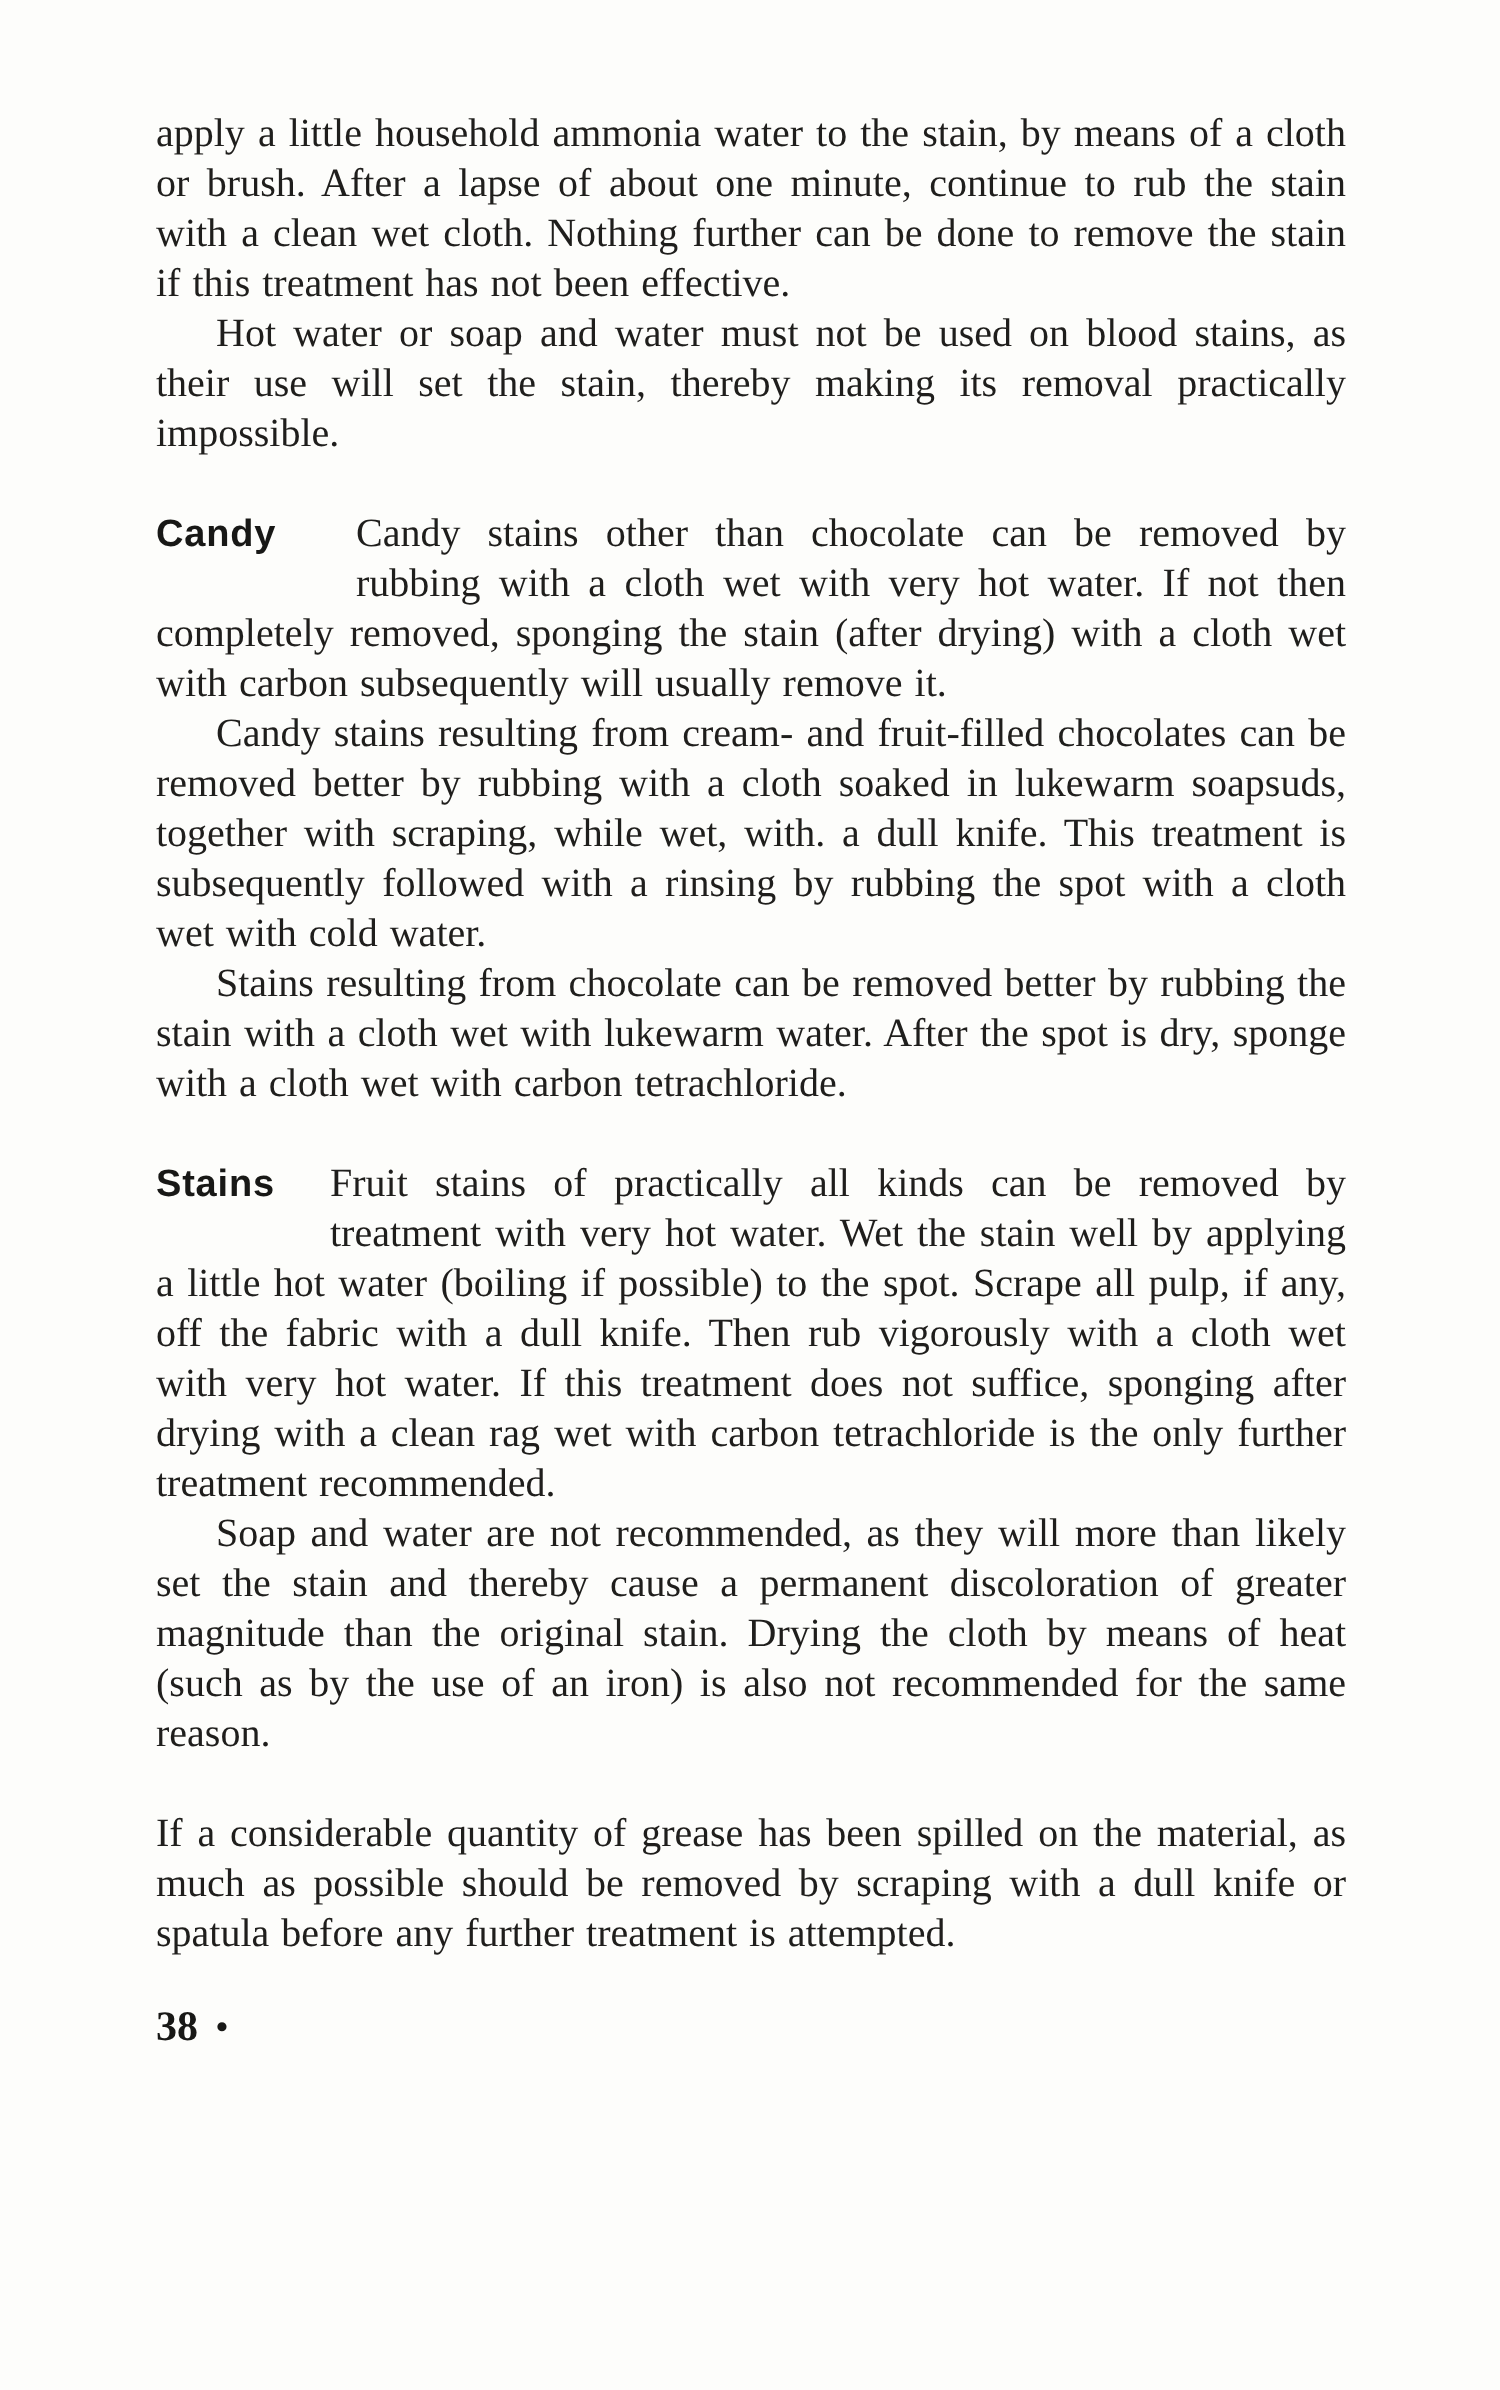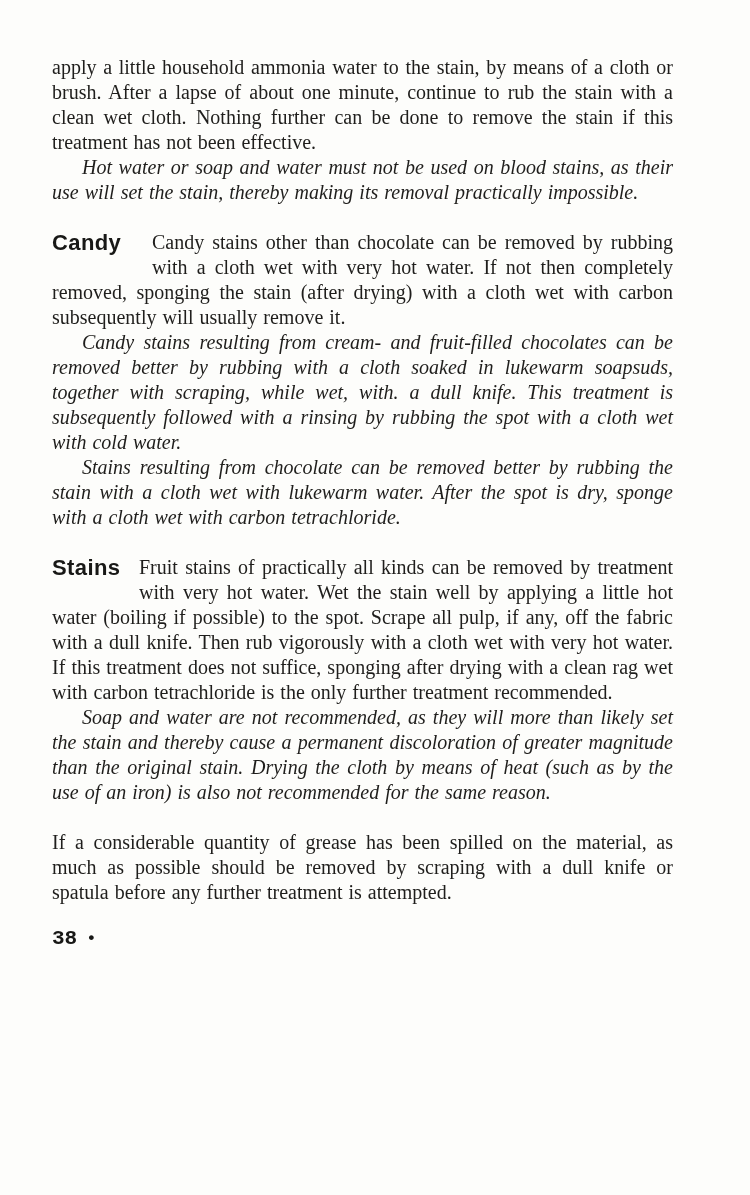--- a/index.html
+++ b/index.html
@@ -9,58 +9,57 @@
   body {
     width: 750px;
     height: 1195px;
     background: #fdfdfb;
     overflow: hidden;
   }
   .page {
     box-sizing: border-box;
     width: 750px;
     height: 1195px;
-    padding: 55px 77px 0 52px;
+    padding: 55px 77px 0 78px;
     font-family: "Liberation Serif", "DejaVu Serif", serif;
     font-size: 20px;
     line-height: 25px;
     color: #1f1e1c;
     text-align: justify;
     hyphens: none;
   }
   .body-para {
     margin: 0;
     word-spacing: 1px;
   }
   .indent {
     text-indent: 30px;
-    font-style: italic;
   }
   .section {
     margin-top: 25px;
   }
   .section-heading {
     display: block;
     float: left;
     height: 50px; 
     font-family: "Liberation Sans", "DejaVu Sans", sans-serif;
     font-weight: bold;
-    font-size: 22px;
+    font-size: 19px;
     letter-spacing: 0.4px;
     text-align: left;
     color: #181816;
   }
   .hw-candy  { width: 100px; }
   .hw-gum    { width: 173px; }
   .hw-fruits { width: 87px;  }
   .hw-grease { width: 185px; }
   .footer {
     margin-top: 21px;
     text-align: left;
-    font-family: Liberation Mono, monospace;
+    font-family: Liberation Serif, serif;
     font-weight: bold;
     font-size: 21px;
     color: #181816;
   }
   .bullet {
     font-size: 17px;
     margin-left: 9px;
     vertical-align: 1px;
   }
 </style>

